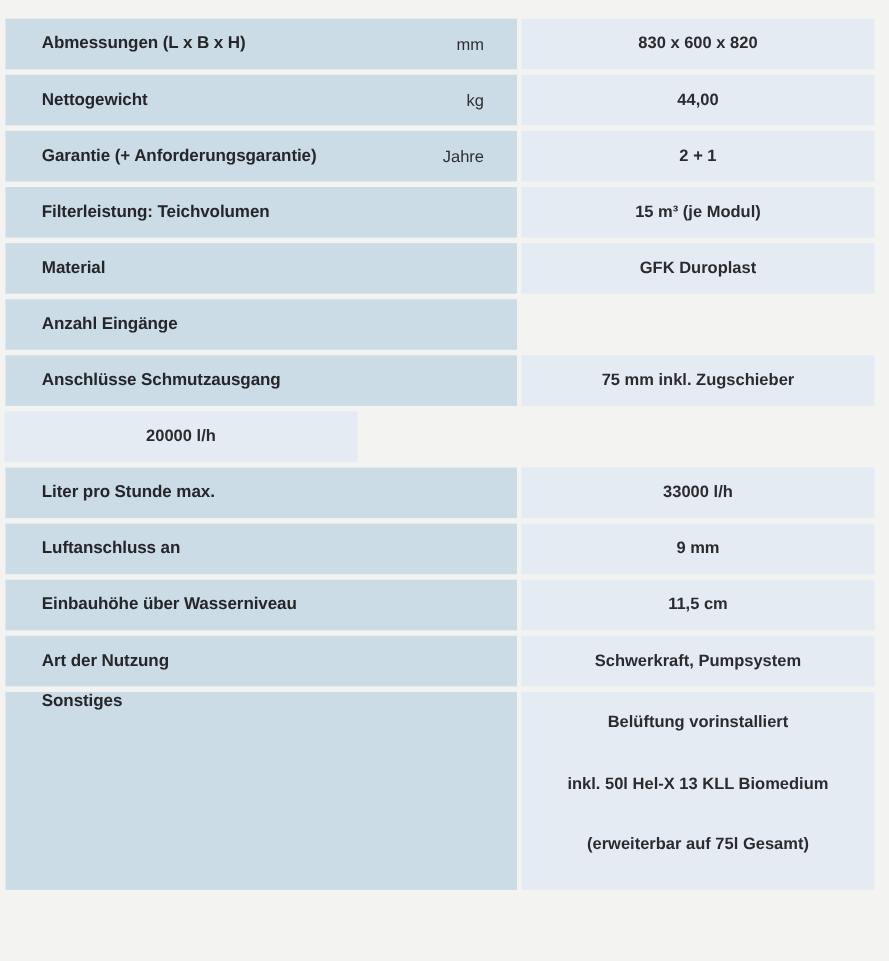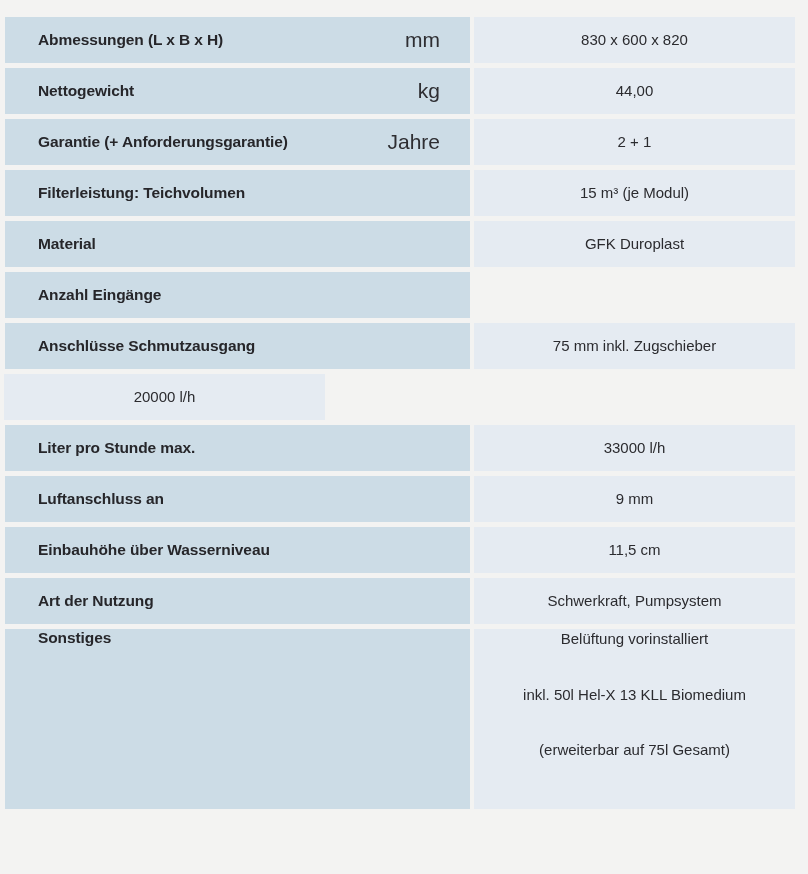--- a/index.html
+++ b/index.html
@@ -46,60 +46,61 @@
     font-size: 15.5px;
     font-weight: bold;
     color: #26262a;
     letter-spacing: -0.1px;
     white-space: nowrap;
   }
 
   .label-unit {
     margin-left: auto;
     padding-left: 16px;
-    font-size: 21px;
+    font-size: 15px;
     font-weight: normal;
     color: #2e2e32;
     white-space: nowrap;
   }
 
   .cell-value {
     box-sizing: border-box;
     width: 321px;
     margin-left: 4px;
     background: #e5ebf2;
     display: flex;
     flex-direction: column;
     align-items: center;
     justify-content: center;
     text-align: center;
     min-height: 46px;
   }
 
   .value-text {
     font-size: 15px;
-    font-weight: normal;
+    font-weight: bold;
     color: #2b2b2f;
     line-height: 1.3;
   }
 
   .value-text + .value-text {
     margin-top: 36px;
   }
 
   
   .spec-row.tall .cell-label,
   .spec-row.tall .cell-value {
     min-height: 180px;
   }
   .spec-row.tall .cell-label {
     align-items: flex-start;
   }
   .spec-row.tall .cell-value {
     justify-content: flex-start;
+    padding-top: 18px;
   }
 </style>
 </head>
 <body>
 
 <div id="spec-table">
     <div class="spec-row">
       <div class="cell-label">
         <span class="label-text">Abmessungen (L x B x H)</span>
         <span class="label-unit">mm</span>

